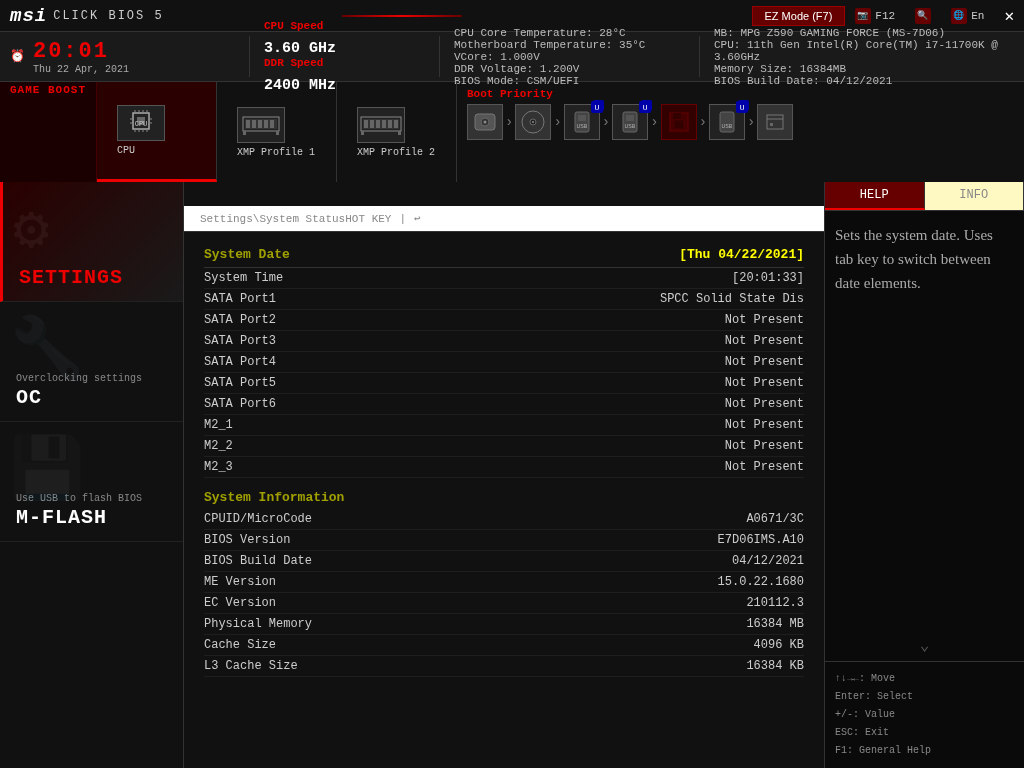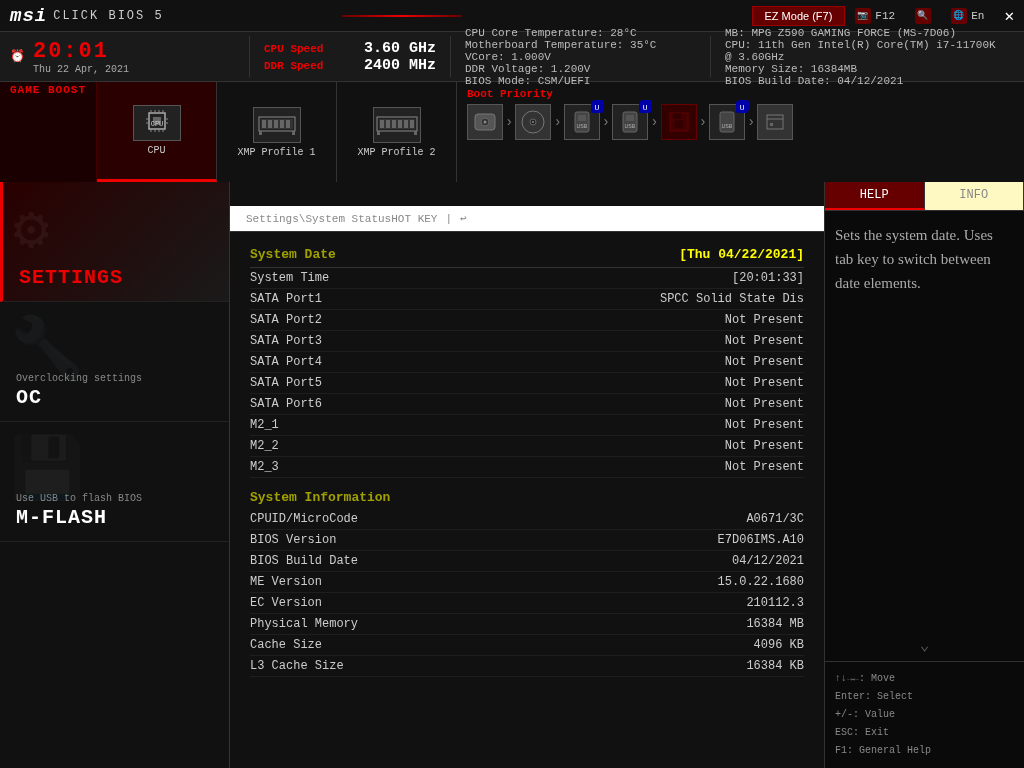--- a/index.html
+++ b/index.html
@@ -88,21 +88,21 @@
     }
     #clock-date { color: #aaa; font-size: 10px; }
     #speed-section {
       display: flex;
       flex-direction: column;
       justify-content: center;
       padding: 0 14px;
       min-width: 190px;
       border-right: 1px solid #333;
     }
-    .speed-row { display: flex; align-items: baseline; gap: 20px; }
+    .speed-row { display: flex; align-items: baseline; gap: 8px; flex-direction: column; }
     .speed-label { color: #e00; font-size: 11px; font-weight: bold; width: 80px; }
     .speed-value { color: #fff; font-size: 15px; font-weight: bold; }
     #temps-section {
       display: flex;
       flex-direction: column;
       justify-content: center;
       padding: 0 14px;
       font-size: 11px;
       color: #bbb;
       min-width: 260px;
@@ -134,21 +134,21 @@
       writing-mode: horizontal-tb;
       display: flex;
       align-items: flex-start;
       min-width: 80px;
       border-right: 1px solid #400;
       letter-spacing: 1px;
     }
     .boost-btn {
       display: flex;
       flex-direction: column;
-      align-items: center;
+      align-items: flex-start;
       justify-content: center;
       padding: 8px 20px;
       border-right: 1px solid #333;
       cursor: pointer;
       gap: 4px;
       min-width: 120px;
     }
     .boost-btn.active {
       background: #2a0000;
       border-bottom: 3px solid #e00;
@@ -210,21 +210,21 @@
     .boot-arrow { color: #777; font-size: 14px; }
 
     
     #main-area {
       display: flex;
       height: calc(768px - 32px - 50px - 100px);
     }
 
     
     #sidebar {
-      width: 230px;
+      width: 184px;
       background: #111;
       border-right: 1px solid #333;
       display: flex;
       flex-direction: column;
     }
     .sidebar-item {
       padding: 12px 16px;
       border-bottom: 1px solid #222;
       cursor: pointer;
       display: flex;

